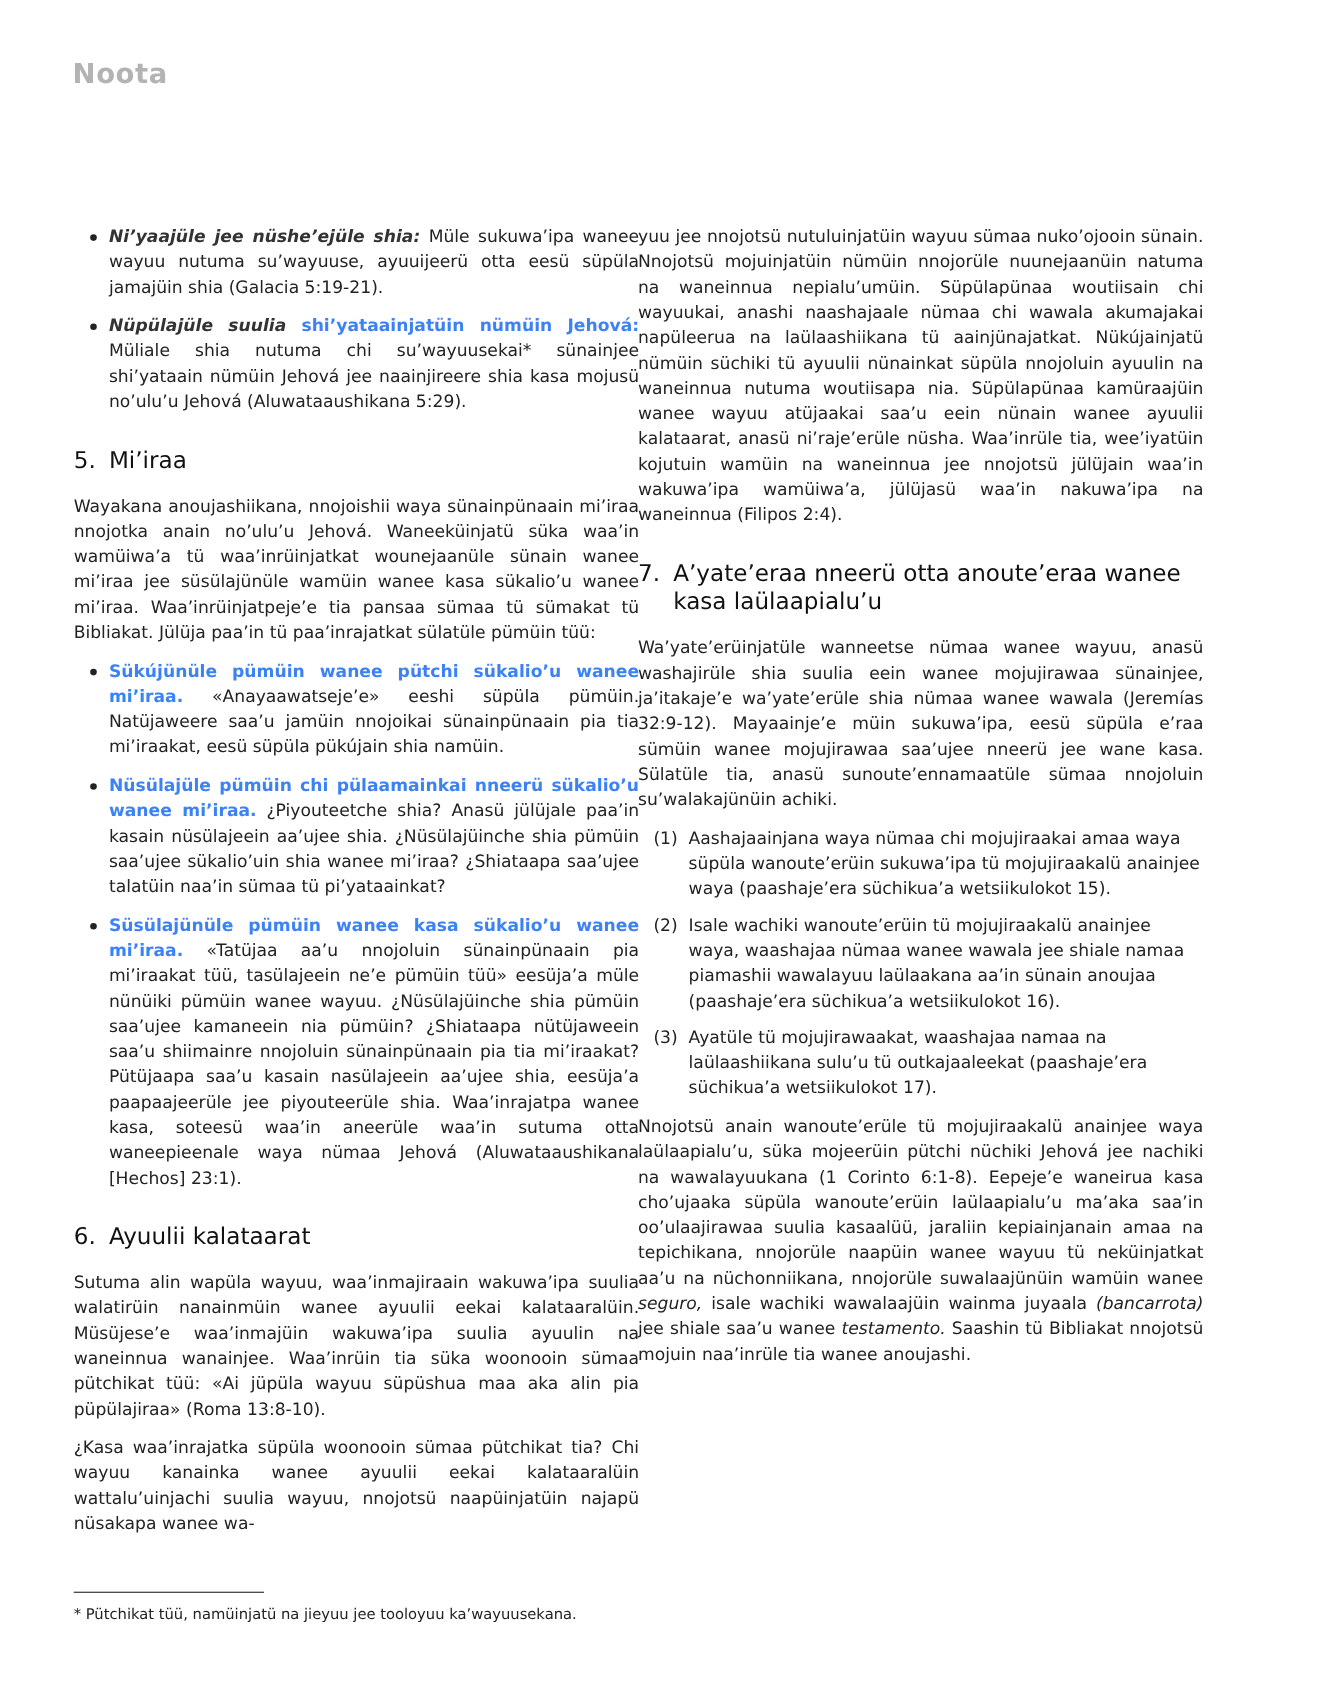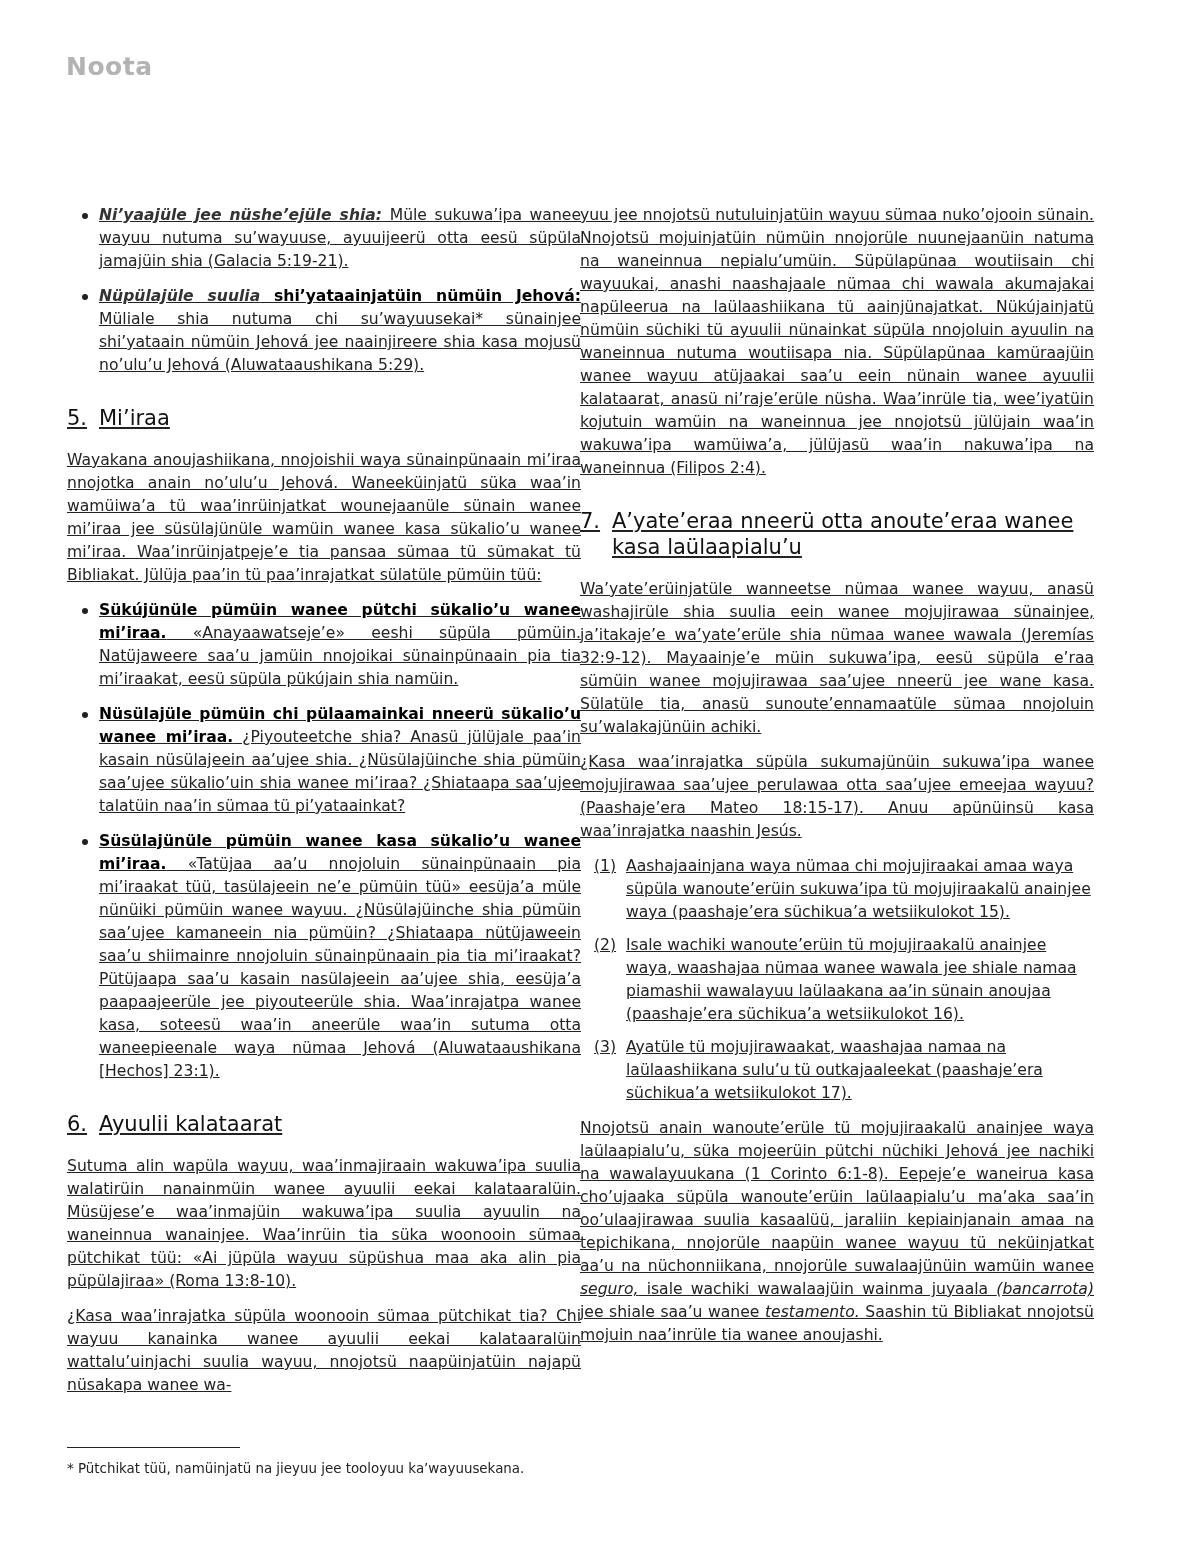--- a/index.html
+++ b/index.html
@@ -7,34 +7,34 @@
     width: 1200px; height: 1543px; position: relative; overflow: hidden;
     font-family: "DejaVu Sans", sans-serif; color: #222222;
   }
   .page-title {
     position: absolute; left: 66px; top: 52px;
     font-family: "DejaVu Sans", sans-serif; font-weight: bold;
     font-size: 25px; color: #b3b3b3; letter-spacing: 0.5px;
   }
   .col {
     position: absolute; top: 204px; width: 514px;
-    font-size: 15.6px; line-height: 23px; color: #222; text-decoration: underline;
+    font-size: 15.6px; line-height: 23px; color: #222;
   }
   .col-left { left: 67px; }
   .col-right { left: 580px; width: 514px; }
   p { margin: 0 0 12px 0; text-align: justify; hyphens: manual; }
   .bullets { list-style: none; margin: 0 0 12px 0; padding: 0; }
   .bullets li {
     position: relative; padding-left: 32px; margin-bottom: 12px; text-align: justify;
   }
   .bullets li::before {
     content: ""; position: absolute; left: 15px; top: 9px;
     width: 6px; height: 6px; border-radius: 50%; background: #222;
   }
-  .b { font-weight: bold; color: #000000; }
+  .b { font-weight: bold; color: #3b82f6; }
   .bi { font-weight: bold; font-style: italic; color: #333; }
   .it { font-style: italic; }
   h2 {
     font-family: "DejaVu Sans", sans-serif; font-weight: normal;
     font-size: 21px; line-height: 26px; color: #111; margin: 28px 0 18px 0;
     display: flex;
   }
   h2 .num { width: 32px; flex: none; }
   .numlist { list-style: none; margin: 0 0 12px 0; padding: 0; }
   .numlist li { display: flex; margin-bottom: 10px; }
@@ -78,21 +78,20 @@
 </div>
 
 <div class="col col-right">
   <p>yuu jee nnojotsü nutuluinjatüin wayuu sümaa nuko’ojooin sünain. Nnojotsü mojuinjatüin nümüin nnojorüle nuunejaanüin natuma na waneinnua nepialu’umüin. Süpülapünaa woutiisain chi wayuukai, anashi naashajaale nümaa chi wawala akumajakai napüleerua na laülaashiikana tü aainjünajatkat. Nükújainjatü nümüin süchiki tü ayuulii nünainkat süpüla nnojoluin ayuulin na waneinnua nutuma woutiisapa nia. Süpülapünaa kamüraajüin wanee wayuu atüjaakai saa’u eein nünain wanee ayuulii kalataarat, anasü ni’raje’erüle nüsha. Waa’inrüle tia, wee’iyatüin kojutuin wamüin na waneinnua jee nnojotsü jülüjain waa’in wakuwa’ipa wamüiwa’a, jülüjasü waa’in nakuwa’ipa na waneinnua (Filipos 2:4).</p>
 
   <h2>
       <span class="num">7.</span>
       <span>A’yate’eraa nneerü otta anoute’eraa wanee kasa laülaapialu’u</span>
     </h2>
   <p>Wa’yate’erüinjatüle wanneetse nümaa wanee wayuu, anasü washajirüle shia suulia eein wanee mojujirawaa sünainjee, ja’itakaje’e wa’yate’erüle shia nümaa wanee wawala (Jeremías 32:9-12). Mayaainje’e müin sukuwa’ipa, eesü süpüla e’raa sümüin wanee mojujirawaa saa’ujee nneerü jee wane kasa. Sülatüle tia, anasü sunoute’ennamaatüle sümaa nnojoluin su’walakajünüin achiki.</p>
-  <p>¿Kasa waa’inrajatka süpüla sukumajünüin sukuwa’ipa wanee mojujirawaa saa’ujee perulawaa otta saa’ujee emeejaa wayuu? (Paashaje’era Mateo 18:15-17). Anuu apünüinsü kasa waa’inrajatka naashin Jesús.</p>
 
   <ul class="numlist">
     <li>
         <span class="n">(1)</span>
         <span class="t">Aashajaainjana waya nümaa chi mojujiraakai amaa waya süpüla wanoute’erüin sukuwa’ipa tü mojujiraakalü anainjee waya (paashaje’era süchikua’a wetsiikulokot 15).</span>
       </li>
     <li>
         <span class="n">(2)</span>
         <span class="t">Isale wachiki wanoute’erüin tü mojujiraakalü anainjee waya, waashajaa nümaa wanee wawala jee shiale namaa piamashii wawalayuu laülaakana aa’in sünain anoujaa (paashaje’era süchikua’a wetsiikulokot 16).</span>
       </li>

